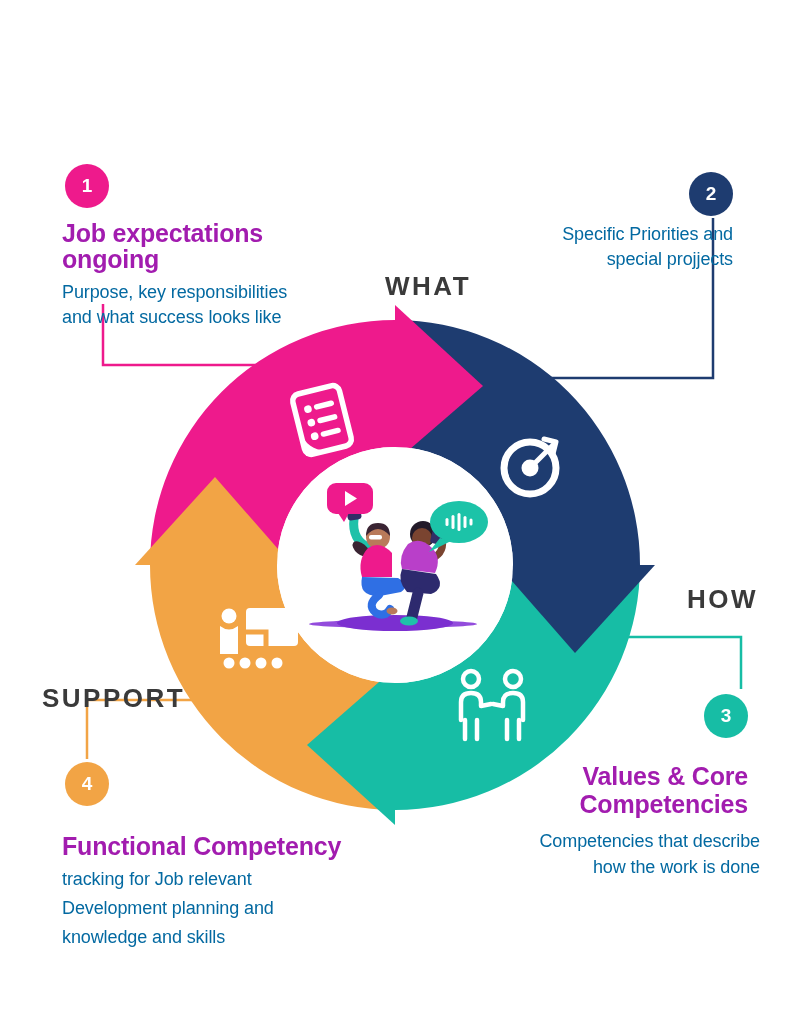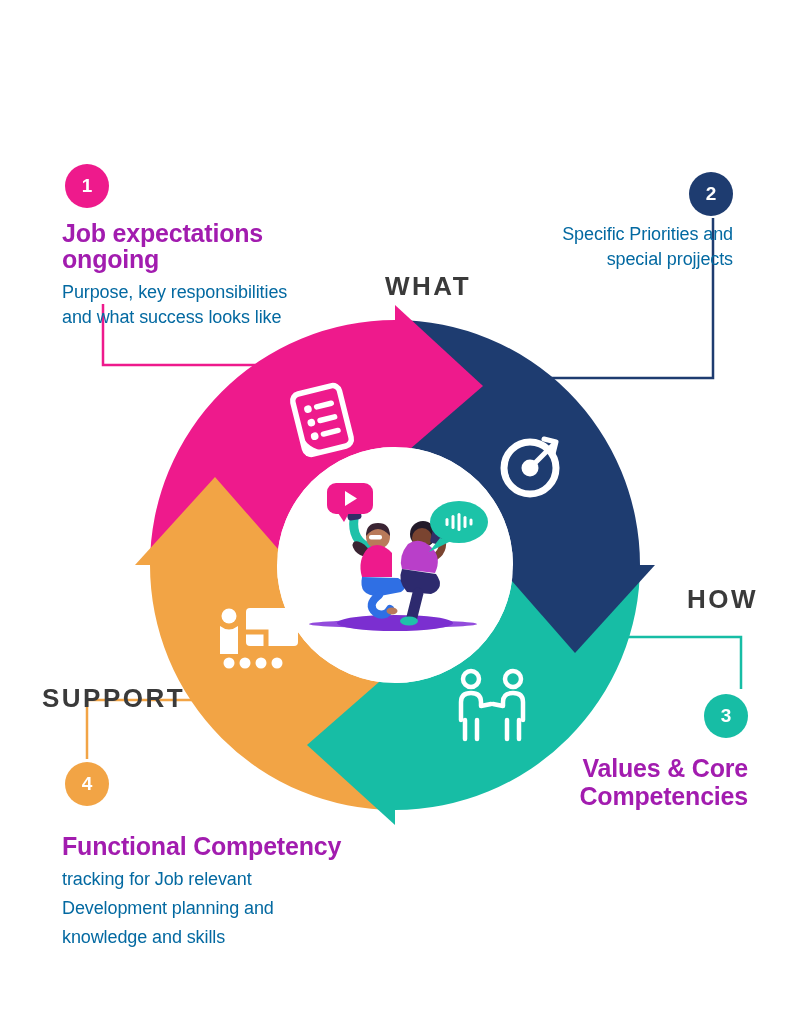--- a/index.html
+++ b/index.html
@@ -144,24 +144,28 @@
   <div class="step right-block" style="right:58px;top:172px;width:260px;">
     <div class="badge badge-navy">2</div>
     <div class="desc" style="margin-top:6px;">
       <div>Specific Priorities and</div>
       <div>special projjects</div>
     </div>
   </div>
 
   <div class="step right-block" style="right:31px;top:694px;width:280px;">
     <div class="badge badge-teal" style="margin-right:12px;">3</div>
-    <h2 style="margin-top:16px;margin-right:12px;line-height:28px;">
+    <h2 style="margin-top:24px;margin-right:12px;line-height:28px;">
       <div>Values &amp; Core</div>
       <div>Competencies</div>
     </h2>
+    <div class="desc" style="margin-top:10px;line-height:26px;">
+      <div>Competencies that describe</div>
+      <div>how the work is done</div>
+    </div>
   </div>
 
   <div class="step" style="left:62px;top:762px;width:300px;">
     <div class="badge badge-orange" style="margin-left:3px;">4</div>
     <h2 style="margin-top:27px;">Functional Competency</h2>
     <div class="desc" style="margin-top:6px;line-height:29px;">
       <div>tracking for Job relevant</div>
       <div>Development planning and</div>
       <div>knowledge and skills</div>
     </div>

